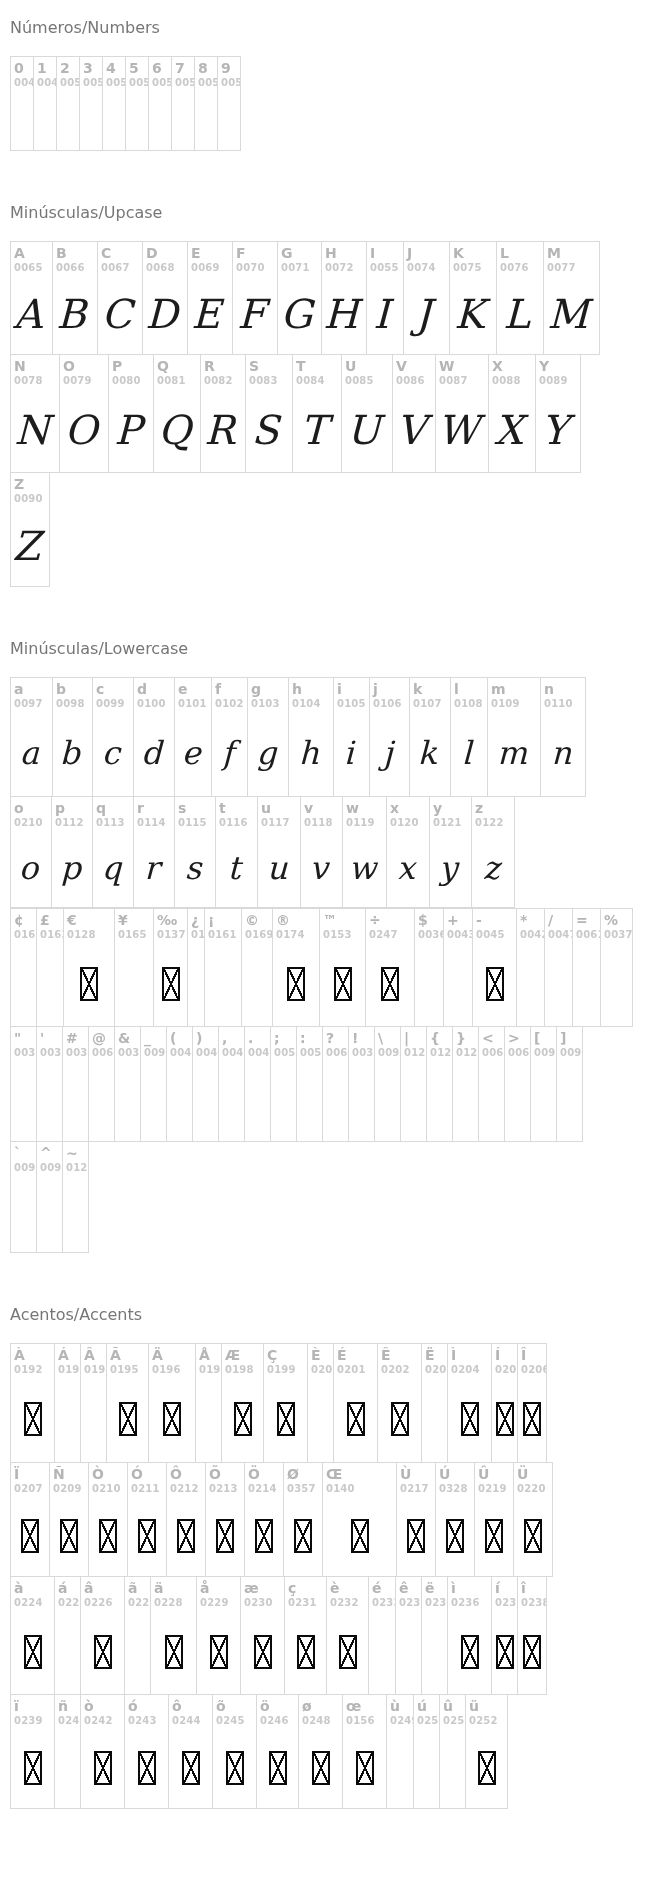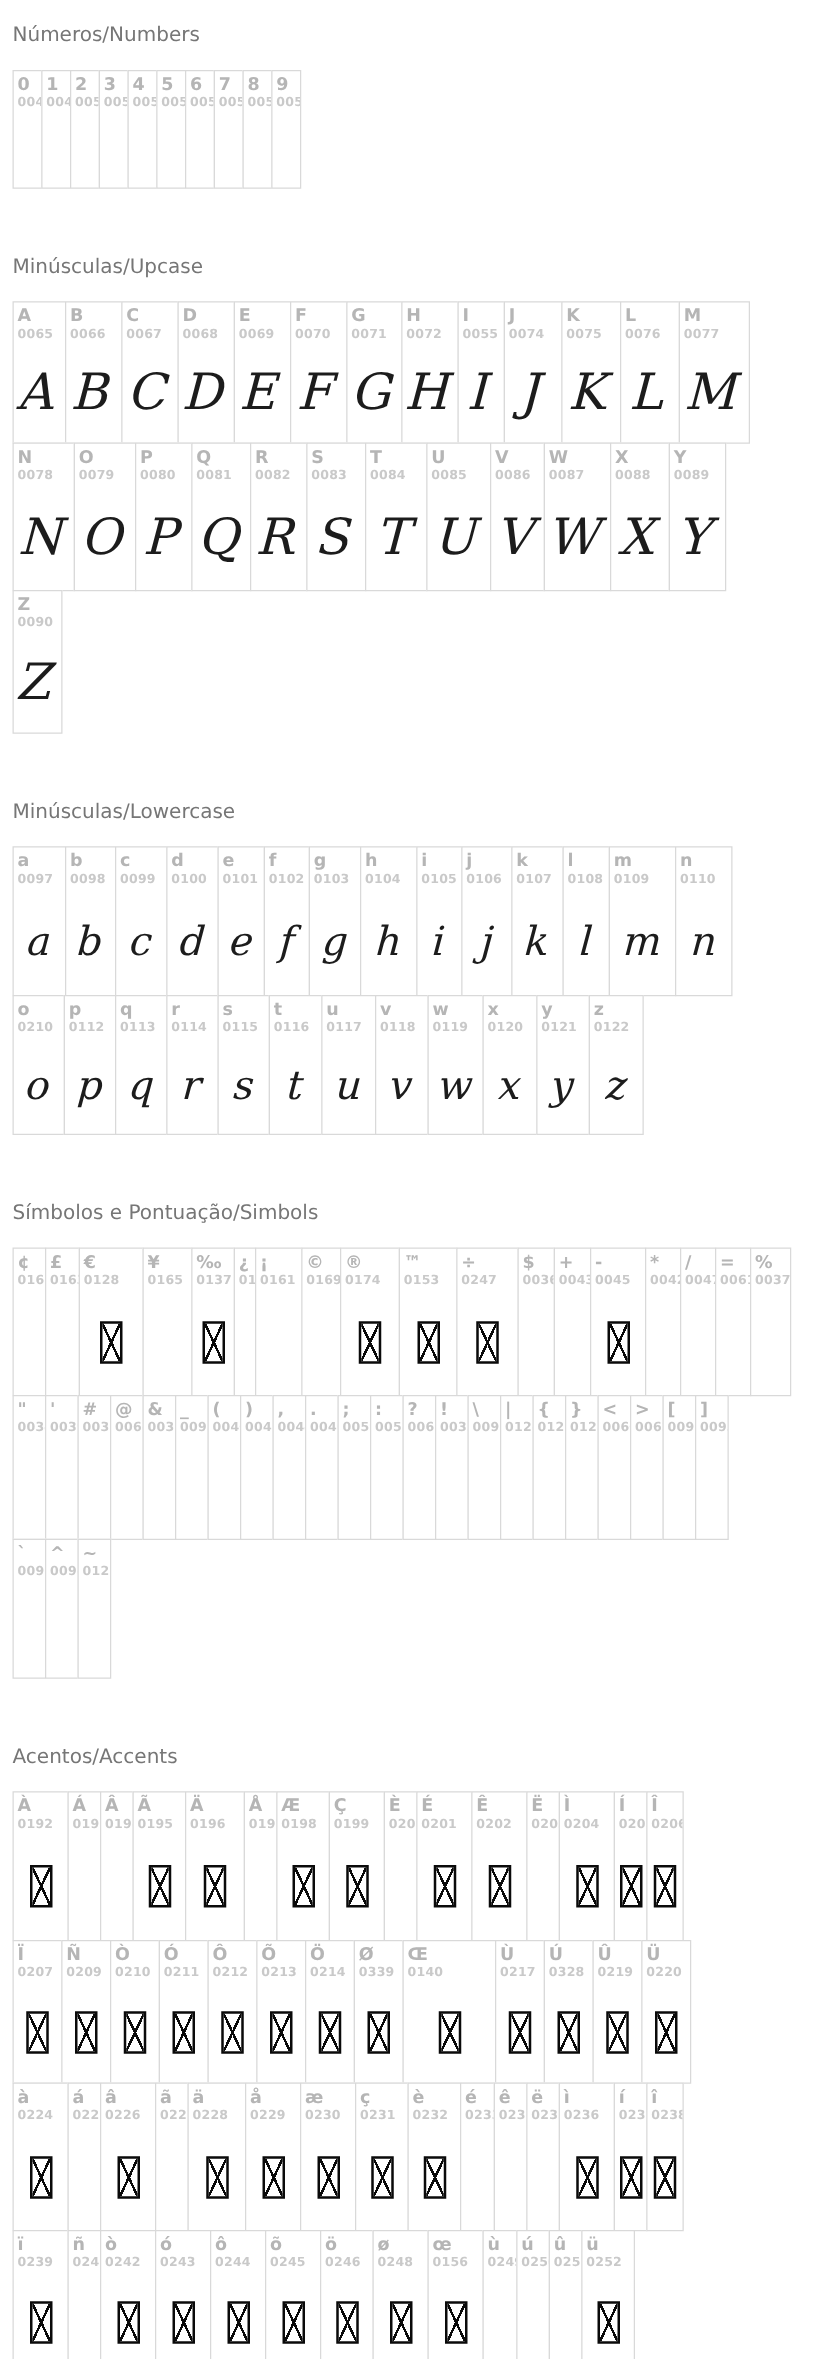--- a/index.html
+++ b/index.html
@@ -504,21 +504,20 @@
         <div class="cell" style="width: 44px;">
           <div class="cl-label">z</div>
           <div class="cl-code">0122</div>
           <div class="cl-glyph">
             <span class="script">z</span>
           </div>
         </div>
       </div>
     </div>
     <div class="section section-symbols">
-      <div class="section-title">Símbolos e Pontuação/Simbols</div>
       <div class="grid-row" style="height: 119px;">
         <div class="cell" style="width: 27px;">
           <div class="cl-label">¢</div>
           <div class="cl-code">0162</div>
           <div class="cl-glyph"></div>
         </div>
         <div class="cell" style="width: 28px;">
           <div class="cl-label">£</div>
           <div class="cl-code">0163</div>
           <div class="cl-glyph"></div>
@@ -890,21 +889,21 @@
         </div>
         <div class="cell" style="width: 40px;">
           <div class="cl-label">Ö</div>
           <div class="cl-code">0214</div>
           <div class="cl-glyph">
             <span class="notdef"></span>
           </div>
         </div>
         <div class="cell" style="width: 40px;">
           <div class="cl-label">Ø</div>
-          <div class="cl-code">0339</div>
+          <div class="cl-code">0357</div>
           <div class="cl-glyph">
             <span class="notdef"></span>
           </div>
         </div>
         <div class="cell" style="width: 75px;">
           <div class="cl-label">Œ</div>
           <div class="cl-code">0140</div>
           <div class="cl-glyph">
             <span class="notdef"></span>
           </div>

